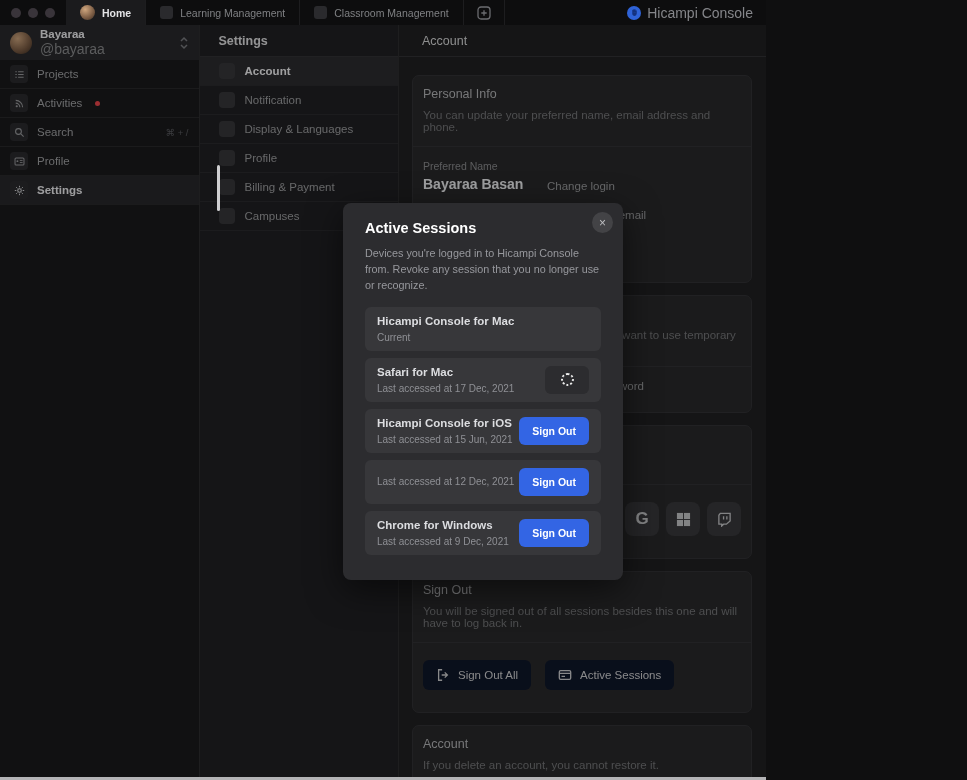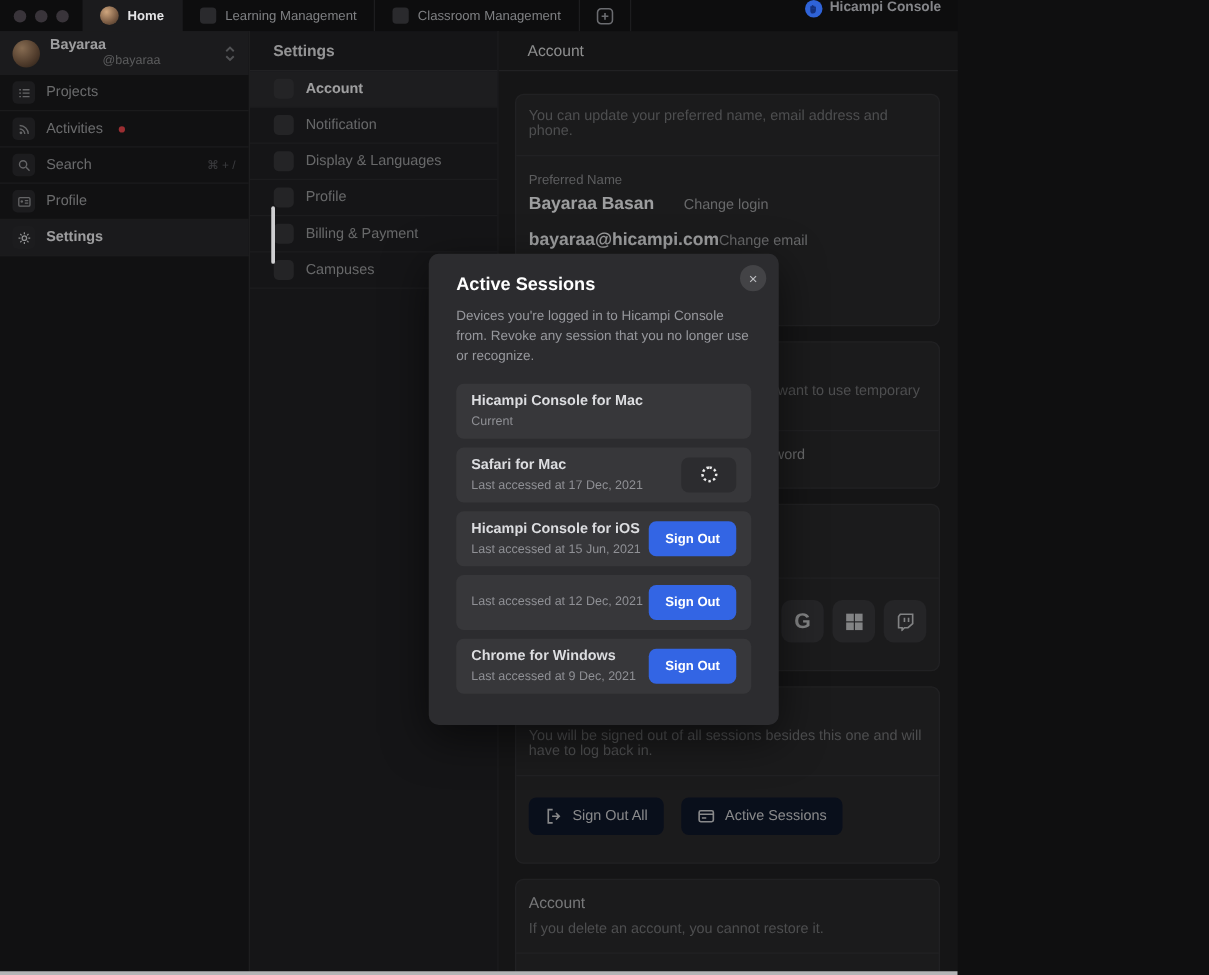--- a/index.html
+++ b/index.html
@@ -12,34 +12,34 @@
   .winbtns { display:flex; align-items:center; gap:7px; padding:0 11px; }
   .windot { width:10px; height:10px; border-radius:50%; background:#39343a; cursor:pointer; }
   .tab { display:flex; align-items:center; gap:7px; padding:0 14px; border-right:1px solid #1d1d1f;
          font-size:10.5px; color:#7f8083; cursor:pointer; white-space:nowrap; }
   .tab.active { background:#1b1b1d; color:#e4e4e6; font-weight:bold; }
   .tab-avatar { width:15px; height:15px; border-radius:50%;
     background:radial-gradient(circle at 35% 30%, #cfa67e, #7a5b43 60%, #3a2d22); }
   .tab-square { width:13px; height:13px; border-radius:3px; background:#2a2a2d; }
   .tab-plus { display:flex; align-items:center; padding:0 13px; border-right:1px solid #1d1d1f; cursor:pointer; }
   .topbar-spacer { flex:1; }
-  .brand { display:flex; gap:6px; padding:0 13px; font-size:11px; font-weight:bold; color:#85868a; }
+  .brand { display:flex; align-items:center; gap:6px; padding:0 13px; font-size:14px; font-weight:normal; color:#85868a; }
   .brand-logo { width:14px; height:14px; border-radius:50%; background:#2f63d8; display:flex; align-items:center; justify-content:center; }
 
   
   .columns { position:relative; display:flex; height:752px; flex:0 0 752px; }
 
   
   .sidebar { width:221px; background:#1b1b1d; border-right:1px solid #2e2e31; display:flex; flex-direction:column; }
   .user-row { height:35px; background:#2a2a2d; display:flex; align-items:center; gap:8px; padding:0 10px; cursor:pointer; }
   .user-avatar { width:22px; height:22px; border-radius:50%;
     background:radial-gradient(circle at 35% 30%, #cfa67e, #7a5b43 60%, #3a2d22); }
   .user-meta { flex:1; line-height:1.15; }
   .user-name { font-size:11.5px; font-weight:bold; color:#f2f2f4; }
-  .user-handle { font-size:10px; color:#8c8d8f;text-align:center; }
+  .user-handle { font-size:14px; color:#8c8d8f; }
   .side-item { height:29px; display:flex; align-items:center; gap:9px; padding:0 10px;
     border-bottom:1px solid #2a2a2c; font-size:11.5px; color:#a4a5a7; cursor:pointer; }
   .side-item.active { background:#29292c; color:#f2f2f4; font-weight:bold; }
   .side-icon { width:18px; height:18px; border-radius:4px; background:#2c2c2f; color:#9b9c9f;
     display:flex; align-items:center; justify-content:center; flex:0 0 18px; }
   .side-item.active .side-icon { color:#d9dadc; }
   .red-dot { width:5px; height:5px; border-radius:50%; background:#f0484d; margin-left:4px; }
   .shortcut { margin-left:auto; font-size:9.5px; color:#5b5c60; }
   .side-scrollthumb { position:absolute; left:217px; top:140px; width:3px; height:46px; background:#cfcfd1; border-radius:2px; z-index:41; cursor:pointer; }
 
@@ -235,20 +235,21 @@
         <span>Campuses</span>
       </div>
     </nav>
 
     <main class="main">
       <div class="col-header">Account</div>
       <div class="content">
 
         <section class="panel">
           <div class="panel-head">
+            <h3 class="panel-title">Personal Info</h3>
             <p class="panel-desc">You can update your preferred name, email address and phone.</p>
           </div>
           <div class="panel-body">
             <div class="field-row">
               <div class="field-label">Preferred Name</div>
               <div class="field-line">
                 <span class="field-value">Bayaraa Basan</span>
                 <a class="field-link">Change login</a>
               </div>
             </div>

